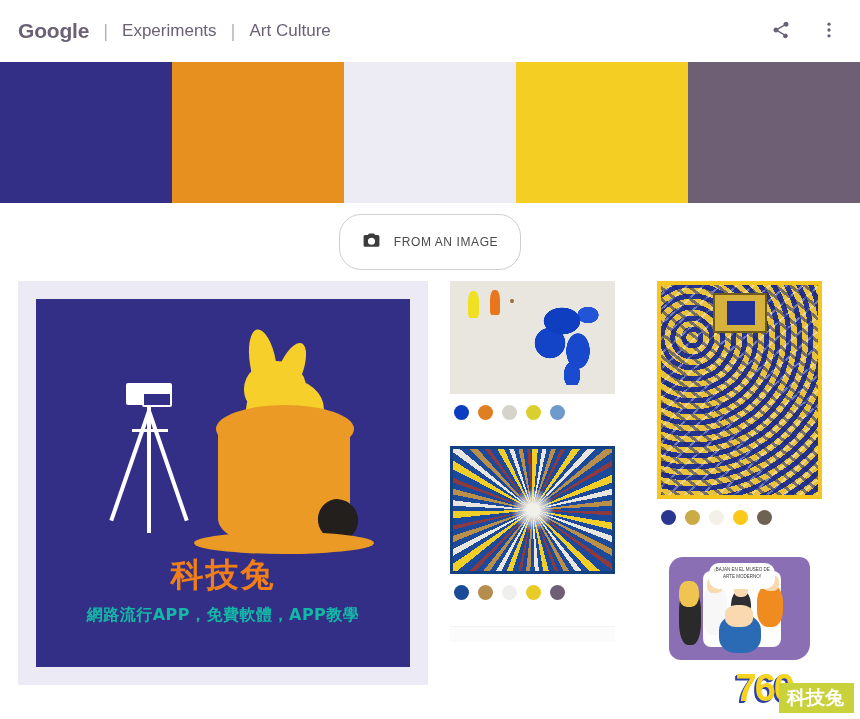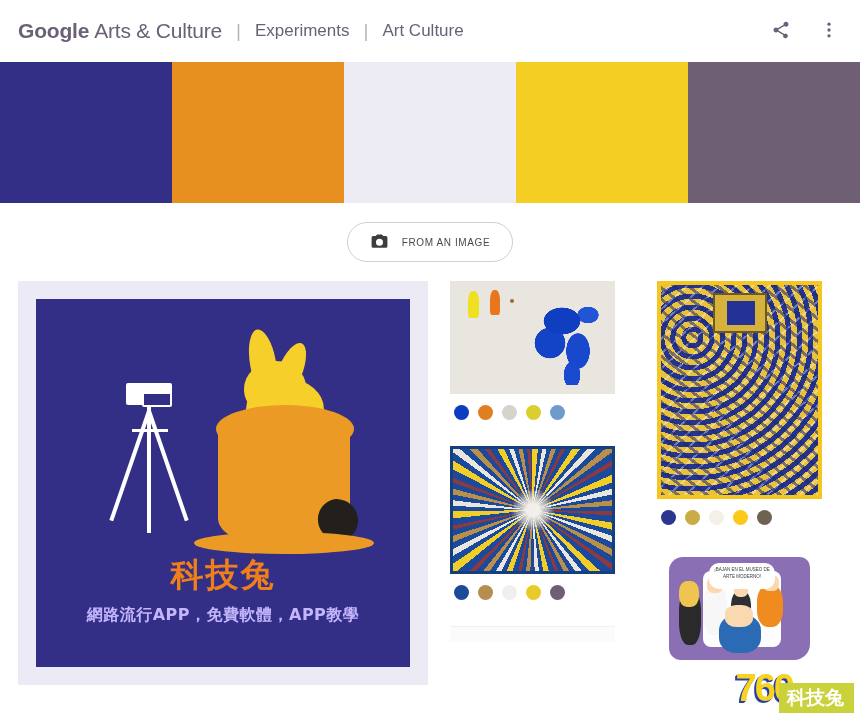--- a/index.html
+++ b/index.html
@@ -82,27 +82,27 @@
     display: flex;
     align-items: center;
     justify-content: center;
     gap: 22px;
     background: #ffffff;
   }
   .pill-btn {
     display: inline-flex;
     align-items: center;
     gap: 13px;
-    height: 40px;
+    height: 56px;
     padding: 0 22px;
     border: 1px solid #cfcfcf;
     border-radius: 22px;
     background: #fff;
     color: #4a4a4a;
-    font-size: 10px;
+    font-size: 12px;
     letter-spacing: 0.6px;
     cursor: pointer;
     white-space: nowrap;
     font-family: "Liberation Sans", sans-serif;
   }
 
   
   .results {
     display: flex;
     gap: 0;
@@ -345,21 +345,20 @@
     line-height: 1.1;
     position: relative; bottom: 6px; left: -6px;
   }
 </style>
 </head>
 <body>
 
 <div class="header">
   <div class="brand">
     <span class="brand-google">Google</span>
-    <span class="brand-rest">Arts &amp; Culture</span>
   </div>
   <span class="divider-pipe">|</span>
   <a class="nav-link" href="#">Experiments</a>
   <span class="divider-pipe">|</span>
   <a class="nav-link" href="#">Art Culture</a>
 
   <div class="header-actions">
     <button class="icon-btn">
       <span>
         <svg width="20" height="20" viewBox="0 0 24 24" fill="#6b6176">
@@ -423,21 +422,21 @@
           <div class="rabbit-head"></div>
           <div class="rabbit-body"></div>
           <div class="hat-rim-inner"></div>
           <div class="hat-rim-outer"></div>
           <div class="hat-base"></div>
           <div class="hat-shadow"></div>
           <div class="hat-brim"></div>
         </div>
 
         <div class="src-title" style="color: rgb(240, 127, 26);">科技兔</div>
-        <div class="src-sub" style="color: #c4b5fd;">網路流行APP，免費軟體，APP教學</div>
+        <div class="src-sub" style="color: #14b8a6;">網路流行APP，免費軟體，APP教學</div>
       </div>
     </div>
   </div>
 
   <div class="col-mid">
 
     <div class="result-card">
       <div class="result-thumb t1" style="background-color: rgb(233, 230, 223);">
         <div class="mark-y"></div>
         <div class="mark-o"></div>

